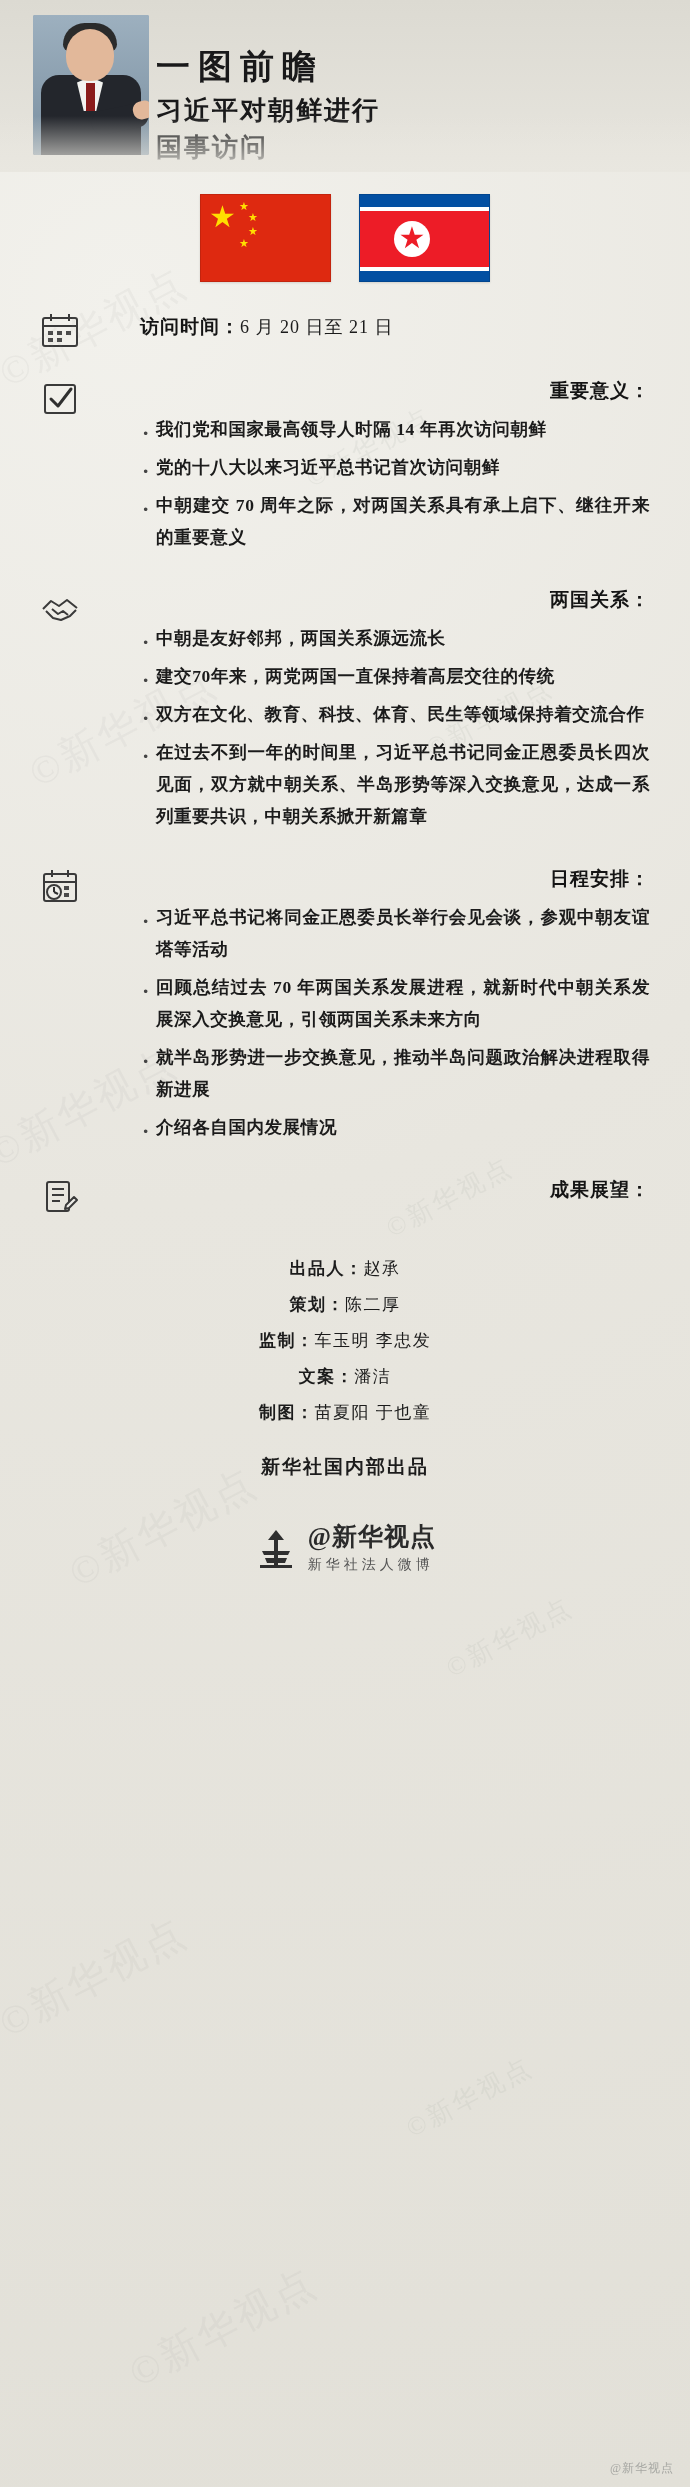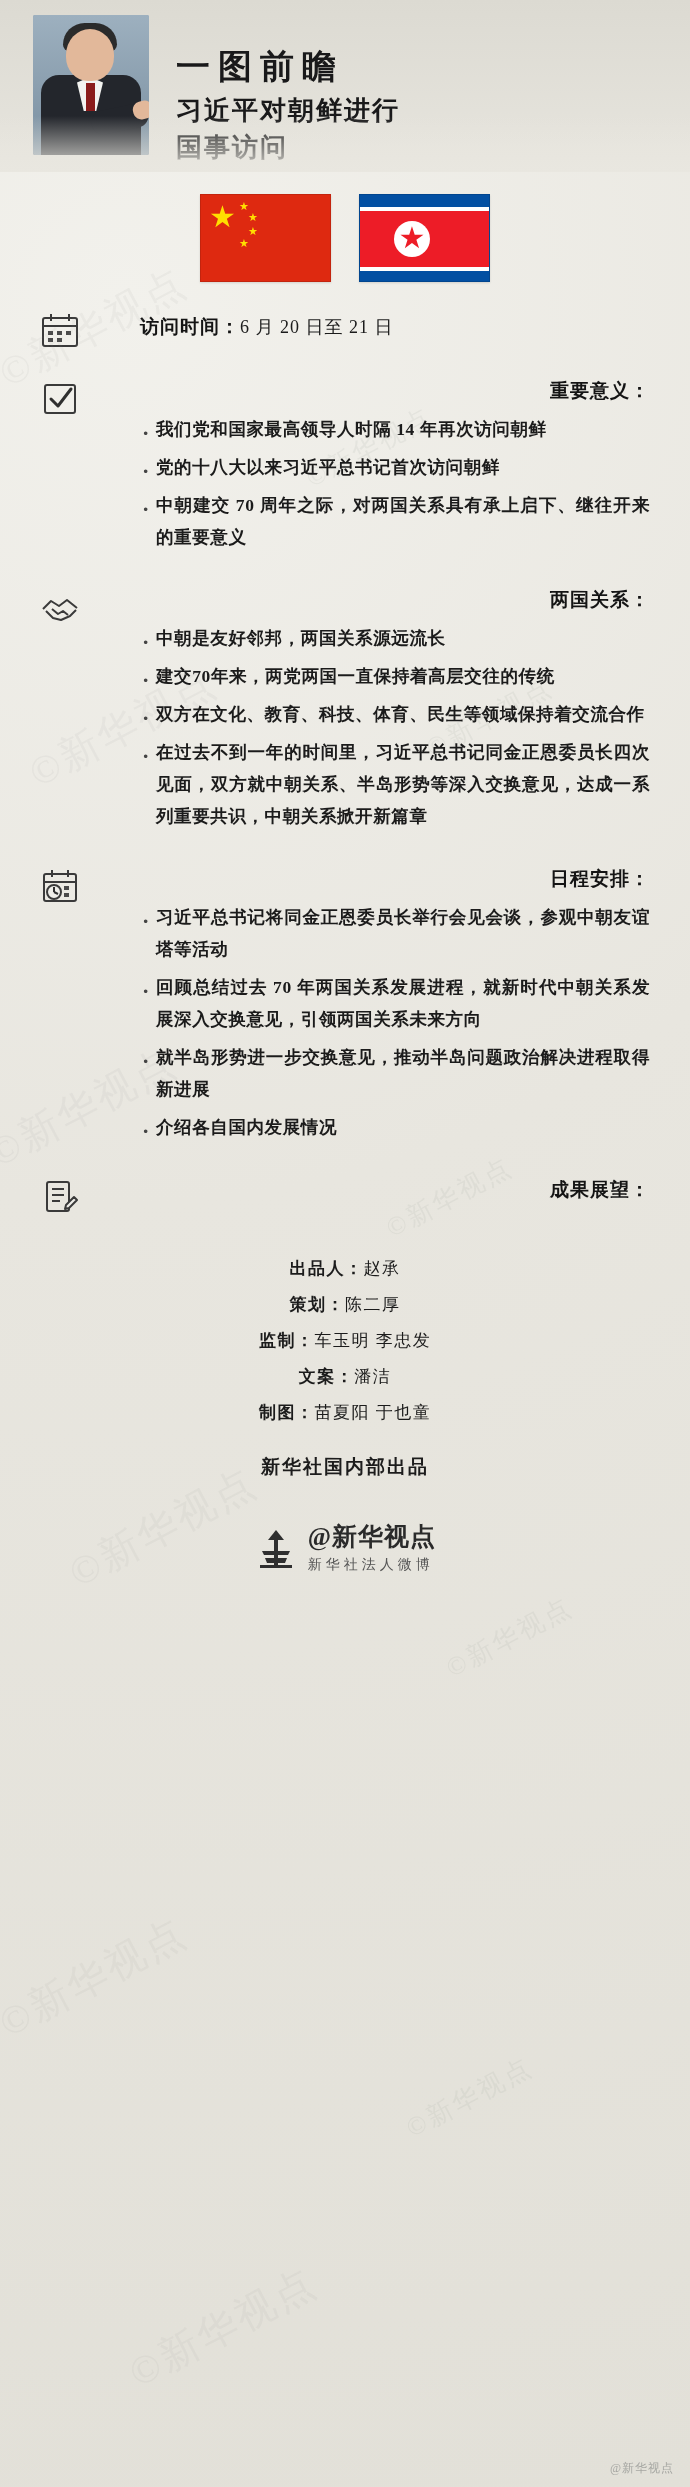--- a/index.html
+++ b/index.html
@@ -81,21 +81,21 @@
     background:#23262c; border-radius: 12px;
     transform: rotate(-12deg);
   }
   .portrait .hand {
     position:absolute; left:100px; top:86px; width:20px; height:18px;
     background:#e2b89a; border-radius: 8px;
     transform: rotate(-14deg);
   }
   .title-block {
     position: absolute;
-    left: 176px; top: 48px;
+    left: 156px; top: 48px;
     color: #19191a;
   }
   .t1 {
     font-size: 34px; font-weight: 700; letter-spacing: 8px;
     line-height: 1.1;
   }
   .t2 {
     margin-top: 8px;
     font-size: 26px; font-weight: 700; letter-spacing: 2px;
     line-height: 1.42;

